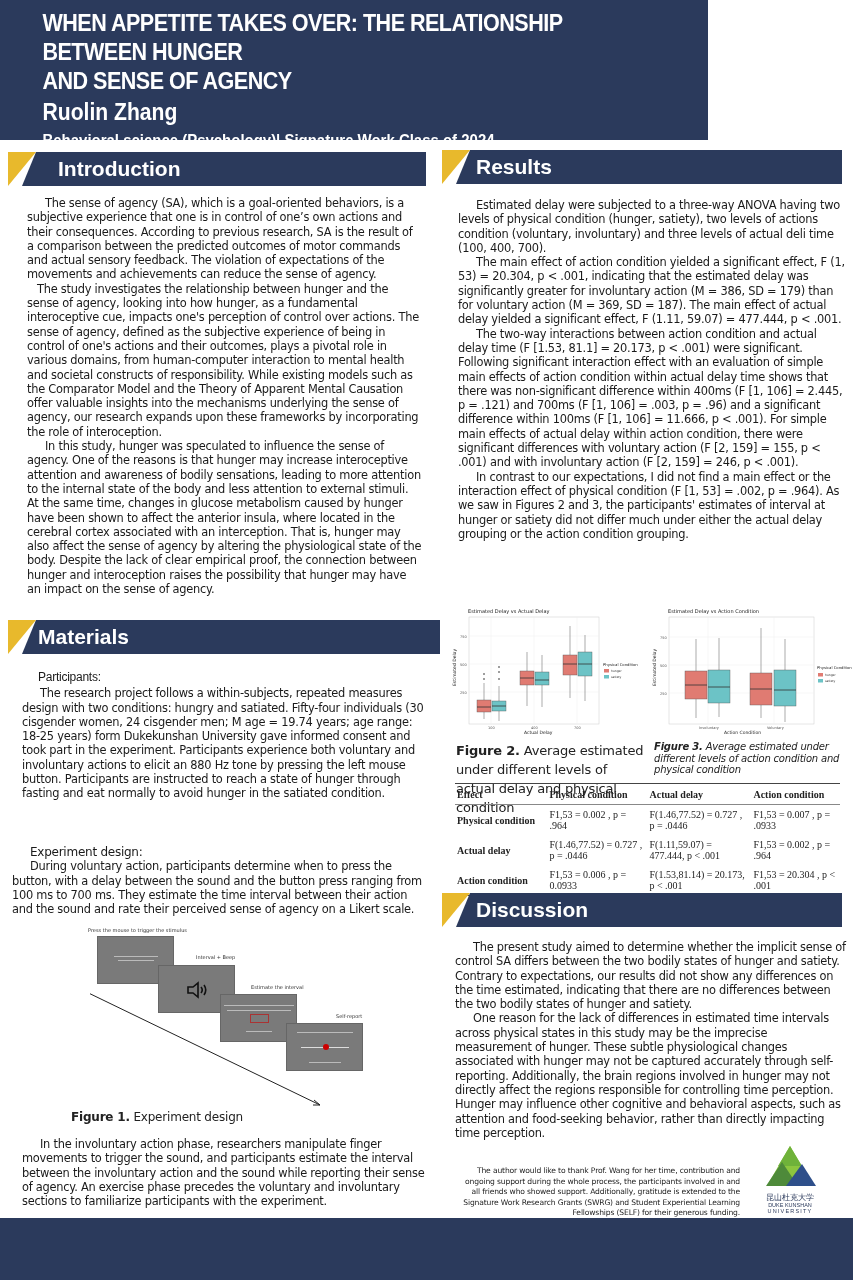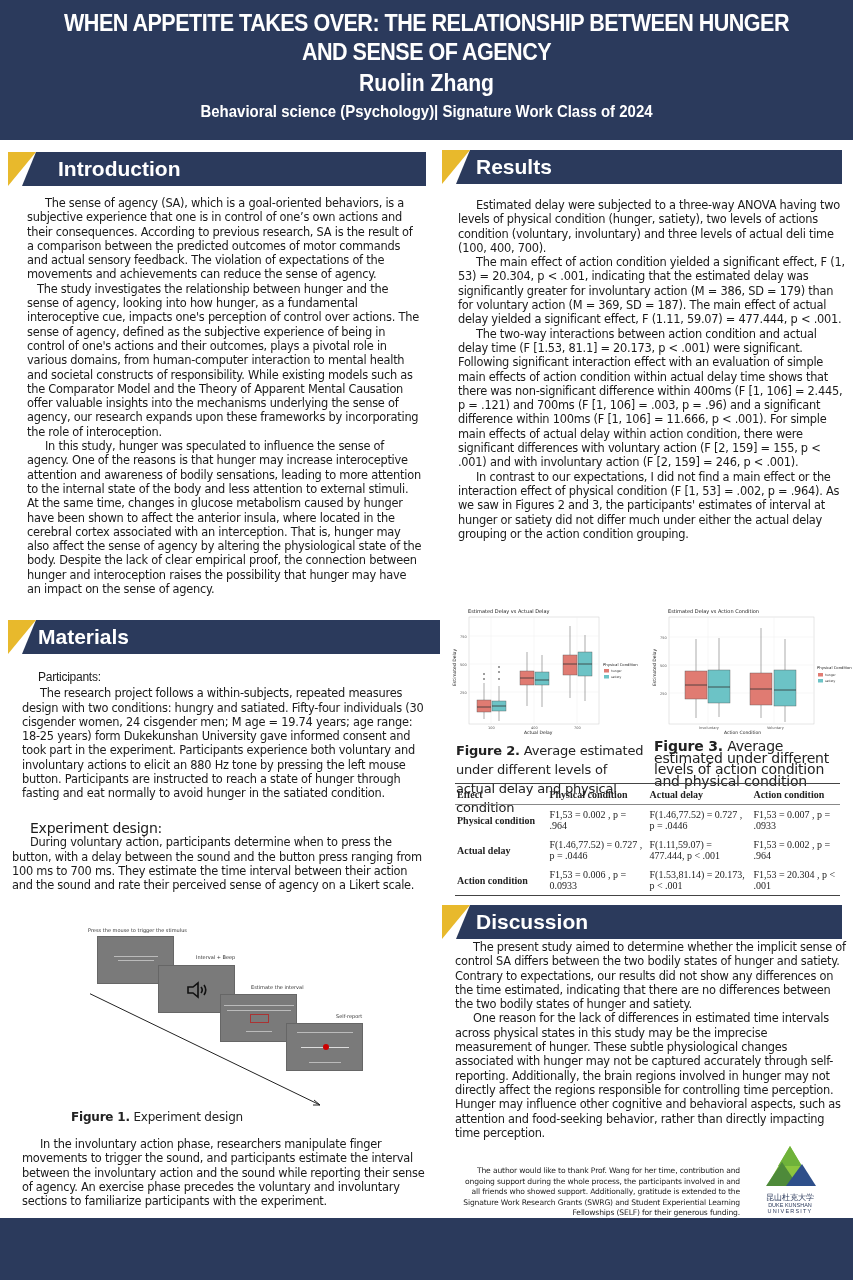--- a/index.html
+++ b/index.html
@@ -1,19 +1,19 @@
 <!DOCTYPE html>
 <html><head>
 <meta charset="utf-8">
 <style>
   * { box-sizing: border-box; margin: 0; padding: 0; }
   html, body { width: 853px; height: 1280px; background: #ffffff; overflow: hidden; }
   body { font-family: "DejaVu Sans", sans-serif; color: #111; position: relative; }
 
-  .header { position: absolute; left: 0; top: 0; width: 853px; height: 140px; background: #2b3a5c; color: #fff; text-align: center; }
+  .header { position: absolute; left: 0; top: 0; width: 708px; height: 140px; background: #2b3a5c; color: #fff; text-align: left; }
   .header .title { font-family: "Liberation Sans", sans-serif; font-weight: bold; font-size: 24.5px; line-height: 29px; padding-top: 8px; letter-spacing: -0.6px; transform: scaleX(0.88); transform-origin: center; }
   .header .author { font-family: "Liberation Sans", sans-serif; font-weight: bold; font-size: 24px; line-height: 30px; margin-top: 2px; transform: scaleX(0.88); }
   .header .affil { font-family: "Liberation Sans", sans-serif; font-weight: bold; font-size: 17px; line-height: 22px; margin-top: 3px; transform: scaleX(0.88); }
 
   .footer { position: absolute; left: 0; top: 1218px; width: 853px; height: 62px; background: #2b3a5c; }
 
   .sec-head { position: absolute; height: 34px; background: #2b3a5c; }
   .sec-head .label { position: absolute; left: 6px; top: 2px; font-family: "Liberation Sans", sans-serif; font-weight: bold; font-size: 21px; color: #fff; line-height: 30px; }
   .sec-wrap { position: absolute; height: 34px; }
   .sec-wrap .yellow { position: absolute; left: 0; top: 0; width: 0; height: 0; border-left: 0 solid transparent; border-right: 28px solid transparent; border-top: 34px solid #e8b92c; }
@@ -74,21 +74,21 @@
     <span class="label" style="left:4px;">Materials and Methods</span>
   </div>
 </div>
 
 <div class="para" style="left:22px; top:670px; width:410px;">
   <div class="subhead" style="padding-left:16px;">Participants:</div>
   <p style="margin-top:2px;">The research project follows a within-subjects, repeated measures design with two conditions: hungry and satiated. Fifty-four individuals (30 cisgender women, 24 cisgender men; M age = 19.74 years; age range: 18-25 years) form Dukekunshan University gave informed consent and took part in the experiment. Participants experience both voluntary and involuntary actions to elicit an 880 Hz tone by pressing the left mouse button. Participants are instructed to reach a state of hunger through fasting and eat normally to avoid hunger in the satiated condition.</p>
 </div>
 
 <div class="para" style="left:12px; top:821px; width:418px;">
-  <div class="subhead" style="padding-left:18px; font-family:'DejaVu Sans', sans-serif; font-size:14px;">Experiment design:</div>
+  <div class="subhead" style="padding-left:18px; font-family:'DejaVu Sans', sans-serif; font-size:12px;margin-top:24px;">Experiment design:</div>
   <p>During voluntary action, participants determine when to press the button, with a delay between the sound and the button press ranging from 100 ms to 700 ms.  They estimate the time interval between their action and the sound and rate their perceived sense of agency on a Likert scale.</p>
 </div>
 
 <div class="fig1">
   <div class="scr-label" style="left:-2px; top:2px;">Press the mouse to trigger the stimulus</div>
   <div class="screen" style="left:7px; top:11px; width:77px; height:48px;">
     <div style="position:absolute; left:16px; top:19px; width:44px; height:1px; background:#bbb;"></div>
     <div style="position:absolute; left:20px; top:23px; width:36px; height:1px; background:#bbb;"></div>
   </div>
   <div class="scr-label" style="left:106px; top:29px;">Interval + Beep</div>
@@ -238,21 +238,21 @@
     <rect x="166" y="67" width="5" height="3.5" fill="#e07b72"></rect>
       <text x="173" y="70" font-size="3" fill="#333">hunger</text>
     <rect x="166" y="73" width="5" height="3.5" fill="#6cc3c6"></rect>
       <text x="173" y="76" font-size="3" fill="#333">satiety</text>
   </svg>
 </div>
 
 <div class="caption" style="left:456px; top:741px; width:192px; font-size:13px; line-height:19px;">
   <b>Figure 2.</b><span> Average estimated under different levels of actual delay and physical condition</span>
 </div>
-<div class="caption" style="left:654px; top:741px; width:192px; font-size:14px; line-height:11.5px;">
+<div class="caption" style="left:654px; top:741px; width:192px; font-size:10px; line-height:11.5px;font-style:italic;">
   <b>Figure 3.</b><span> Average estimated under different levels of action condition and physical condition</span>
 </div>
 
 <table class="stats">
   <thead>
     <tr>
       <th style="width:24%">Effect</th>
       <th style="width:26%">Physical condition</th>
       <th style="width:27%">Actual delay</th>
       <th style="width:23%">Action condition</th>
@@ -273,21 +273,21 @@
     </tr>
     <tr>
       <td class="eff">Action condition</td>
       <td>F1,53 = 0.006 , p = 0.0933</td>
       <td>F(1.53,81.14) = 20.173, p &lt; .001</td>
       <td>F1,53 = 20.304 , p &lt; .001</td>
     </tr>
   </tbody>
 </table>
 
-<div class="sec-wrap" style="left:442px; top:893px; width:400px;margin-top:12px;">
+<div class="sec-wrap" style="left:442px; top:893px; width:400px;">
   <div class="navy" style="left:14px; width:386px;"></div>
   <div class="yellow"></div>
   <div class="sec-head" style="left:30px; top:0; background:transparent; height:34px;">
     <span class="label" style="left:4px;">Discussion</span>
   </div>
 </div>
 
 <div class="para" style="left:455px; top:940px; width:392px;">
   <p>The present study aimed to determine whether the implicit sense of control SA differs between the two bodily states of hunger and satiety. Contrary to expectations, our results did not show any differences on the time estimated, indicating that there are no differences between the two bodily states of hunger and satiety.</p>
   <p>One reason for the lack of differences in estimated time intervals across physical states in this study may be the imprecise measurement of hunger. These subtle physiological changes associated with hunger may not be captured accurately through self-reporting. Additionally, the brain regions involved in hunger may not directly affect the regions responsible for controlling time perception. Hunger may influence other cognitive and behavioral aspects, such as attention and food-seeking behavior, rather than directly impacting time perception.</p>

